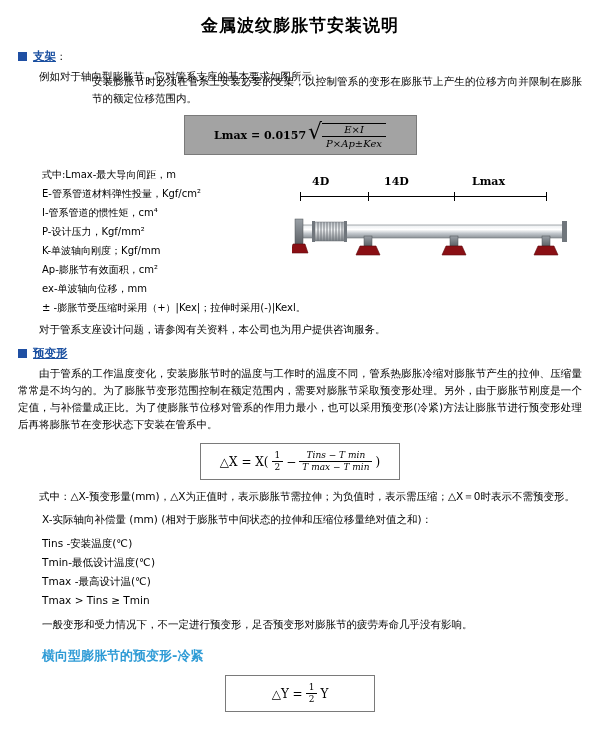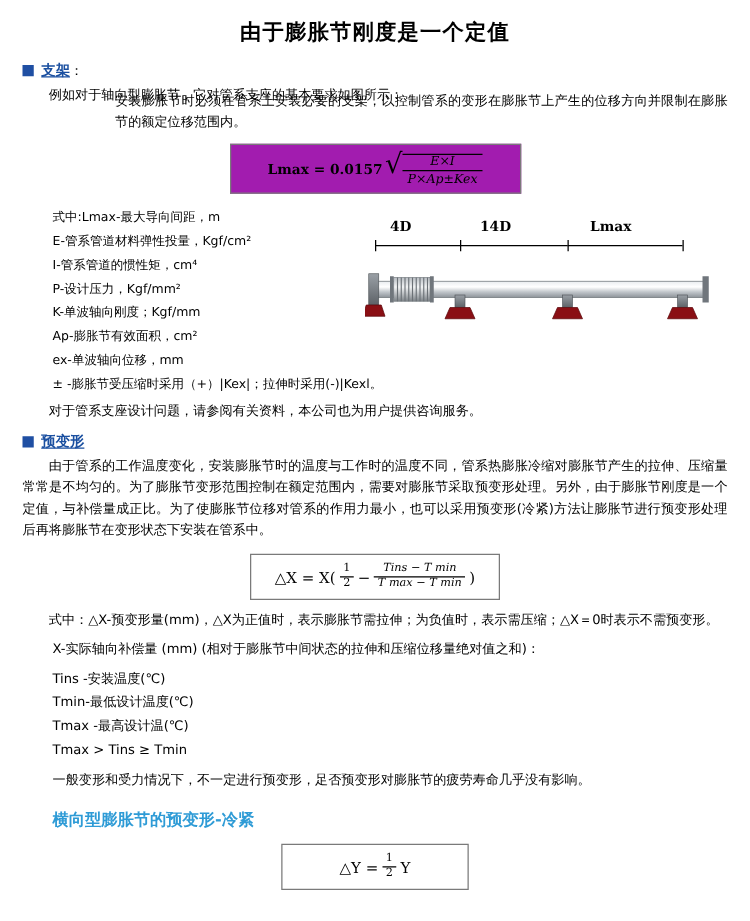--- a/index.html
+++ b/index.html
@@ -64,21 +64,21 @@
     margin: 12px 0 6px 28px;
   }
   .formula-box {
     margin: 8px auto 6px auto;
     width: 215px;
     border: 1px solid #7a7a7a;
     padding: 5px 8px;
     text-align: center;
     font-family: "DejaVu Serif", "Liberation Serif", serif;
     font-size: 11px;
-    background: #a21caf;
+    background: #a3a3a3;
   }
   .formula-inline {
     display: inline-flex;
     align-items: center;
     justify-content: center;
     gap: 2px;
     font-style: italic;
   }
   .fbold {
     font-weight: bold;
@@ -198,21 +198,21 @@
     margin: 6px 0 0 28px;
     font-size: 10.5px;
     line-height: 19px;
   }
 </style>
 </head>
 <body>
 
 <div class="page">
 
-  <div class="doc-title">由于膨胀节刚度是一个定值</div>
+  <div class="doc-title">金属波纹膨胀节安装说明</div>
 
   <div class="sec-head">
     <span class="sq"></span>
     <span>支架</span>
     <span style="color:#000;font-weight:normal;font-size:10.5px;">：</span>
   </div>
 
   <div class="para indent">例如对于轴向型膨胀节，它对管系支座的基本要求如图所示：</div>
 
   <div class="para" style="margin-top:-18px; text-indent:0; padding-left:78px;">安装膨胀节时必须在管系上安装必要的支架，以控制管系的变形在膨胀节上产生的位移方向并限制在膨胀节的额定位移范围内。</div>

